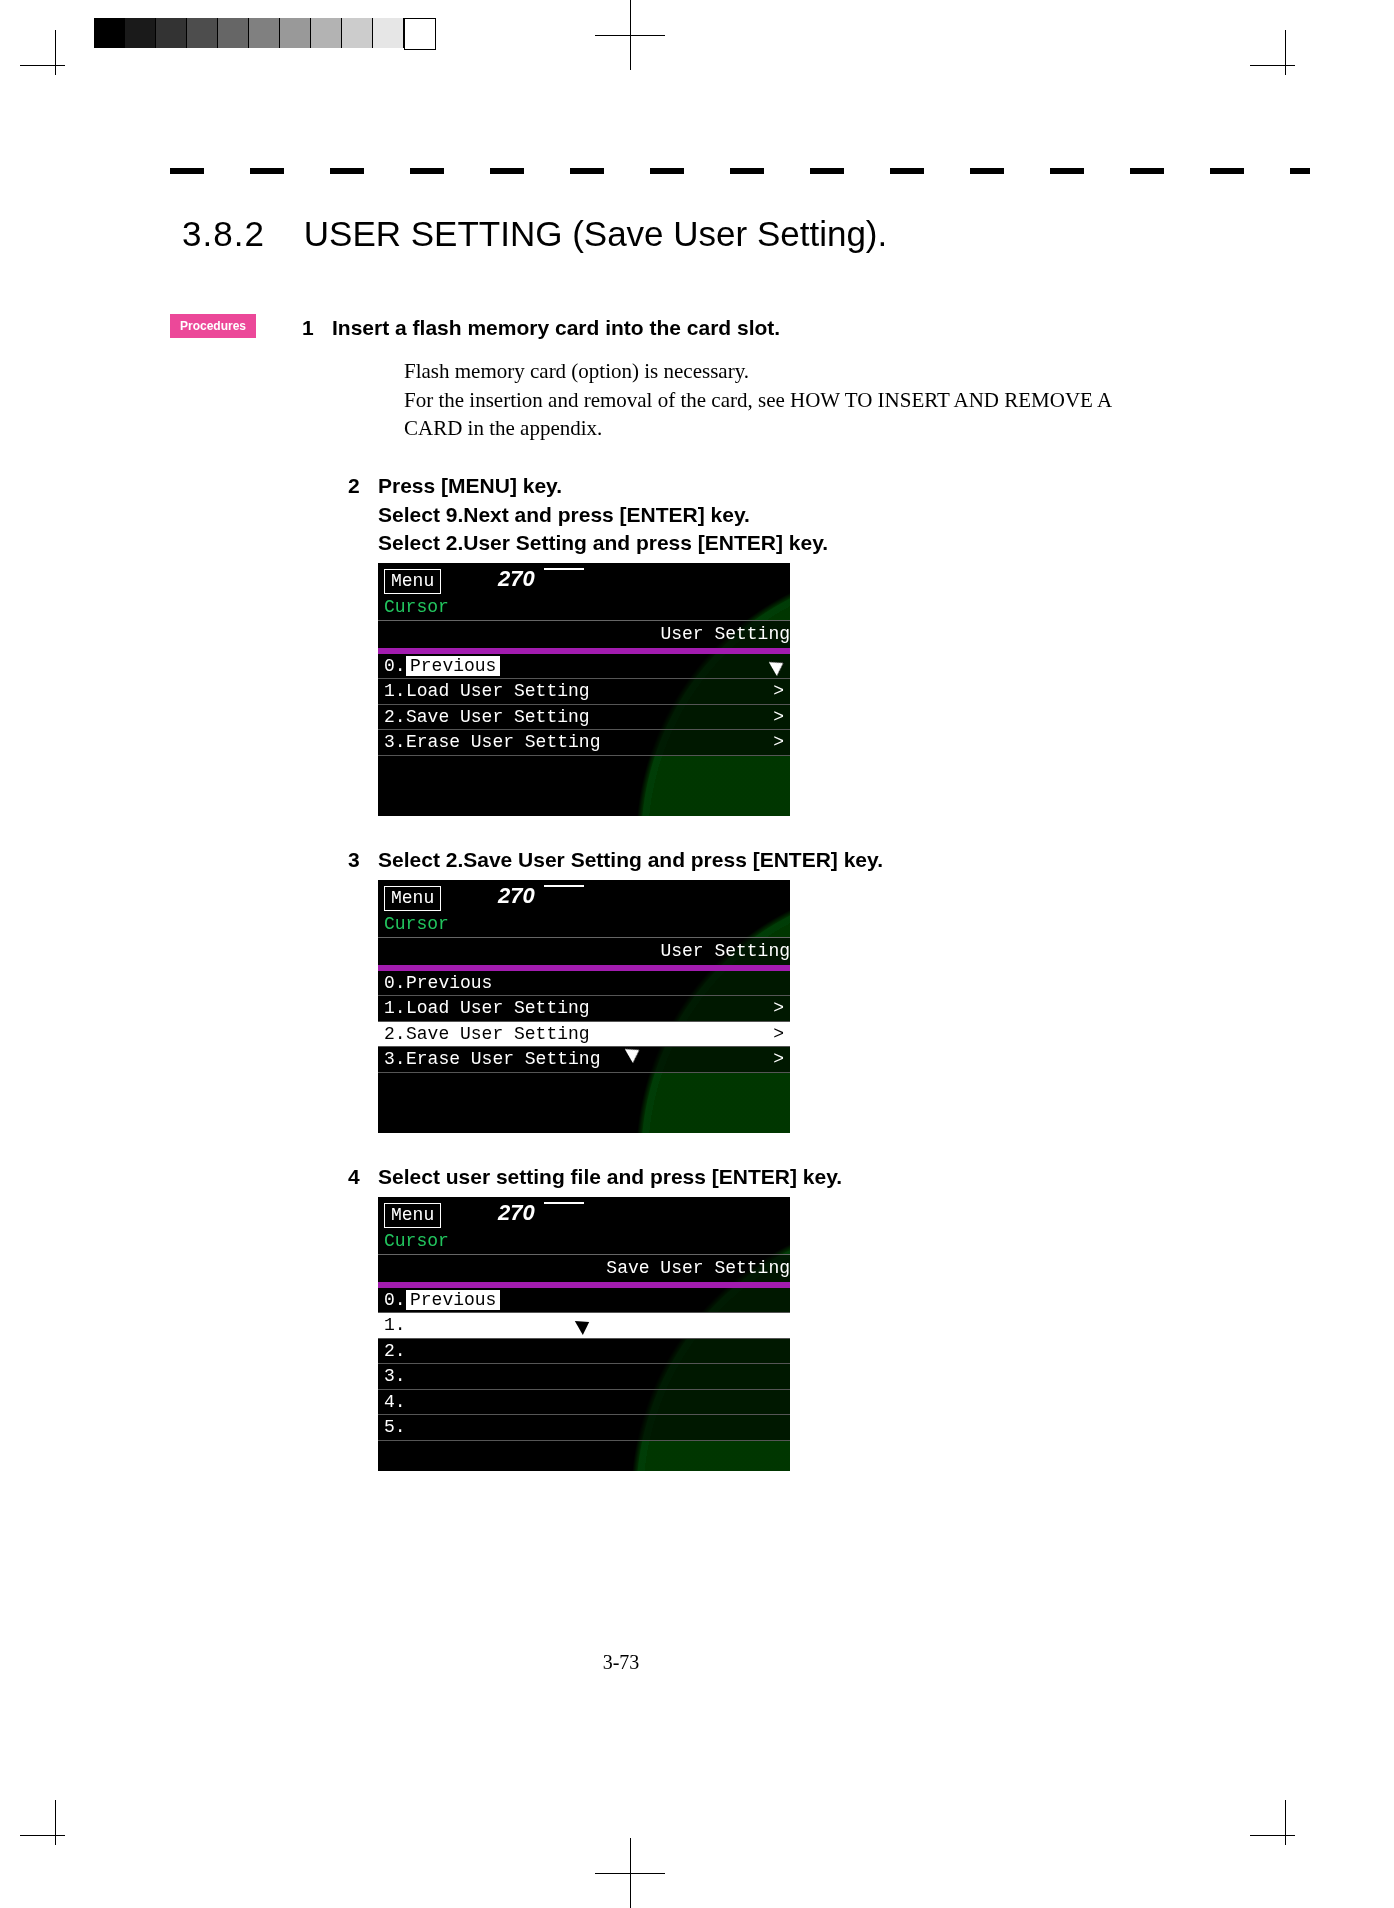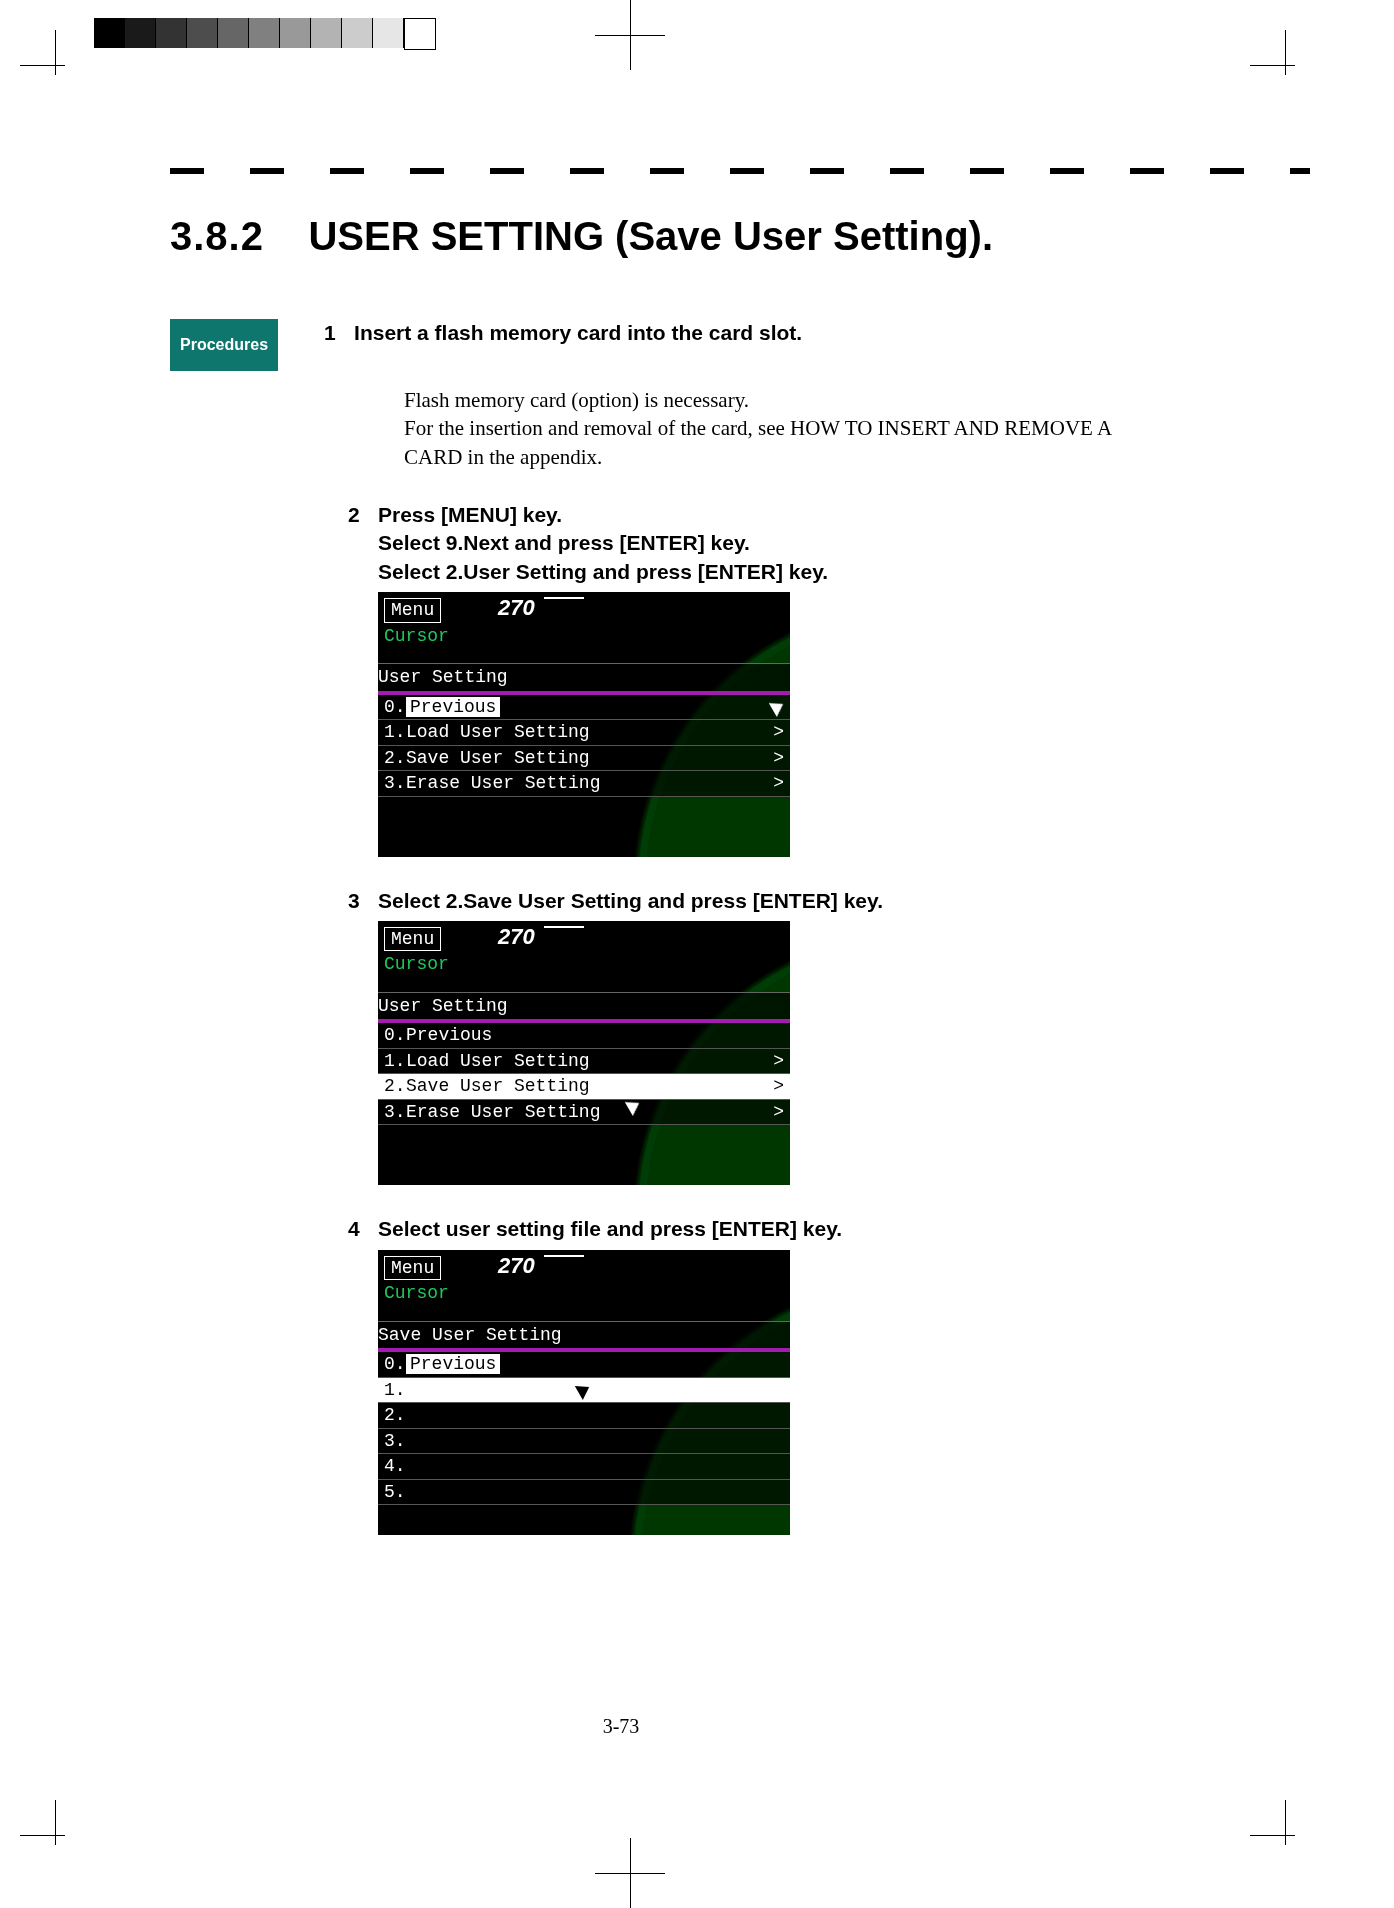--- a/index.html
+++ b/index.html
@@ -71,40 +71,40 @@
     
     background-image: repeating-linear-gradient(to right, #000 0 34px, transparent 34px 80px);
     background-size: auto 6px;
     background-repeat: repeat-x;
     border-top: none;
     height:6px;
   }
 
   h2.section-title {
     font-family: Arial, Helvetica, sans-serif;
-    font-size: 40px;
-    font-weight: bold;
-    margin: 0 0 60px 0;
+    font-size: 35px;
+    font-weight: normal;
+    margin: 0 0 60px 12px;
   }
   h2.section-title .num { letter-spacing: 1px; }
 
   .content-row {
     display: flex;
     align-items: flex-start;
     margin-bottom: 14px;
   }
 
   .procedures-tag {
     display: inline-block;
-    background: #0f766e;
+    background: #ec4899;
     color: #fff;
     font-family: Arial, Helvetica, sans-serif;
     font-weight: bold;
-    font-size: 16px;
-    padding: 17px 10px;
+    font-size: 12px;
+    padding: 5px 10px;
     margin-right: 46px;
     flex: 0 0 auto;
   }
   .left-spacer { width: 178px; flex:0 0 178px; }
 
   .step {
     display: flex;
     font-family: Arial, Helvetica, sans-serif;
     font-weight: bold;
     font-size: 21px;
@@ -173,27 +173,26 @@
     padding: 0 6px;
     background:#000;
   }
   .shot .cursor-lbl {
     position:relative;
     padding: 0 6px 2px 6px;
     color:#22c55e;
   }
   .shot .menu-title {
     position:relative;
-    text-align:left;
+    text-align:right;
     color:#fff;
     border-top:1px solid #666;
-    border-bottom:4px solid #a21caf;
+    border-bottom:6px solid #a21caf;
     padding:2px 0;
     background: rgba(0,0,0,0.6);
-    margin-top: 14px;
   }
   .shot .row {
     position:relative;
     display:flex;
     align-items:center;
     border-bottom:1px solid #555;
     padding: 1px 6px;
     background: rgba(0,0,0,0.55);
   }
   .shot .row .num { width:22px; }

